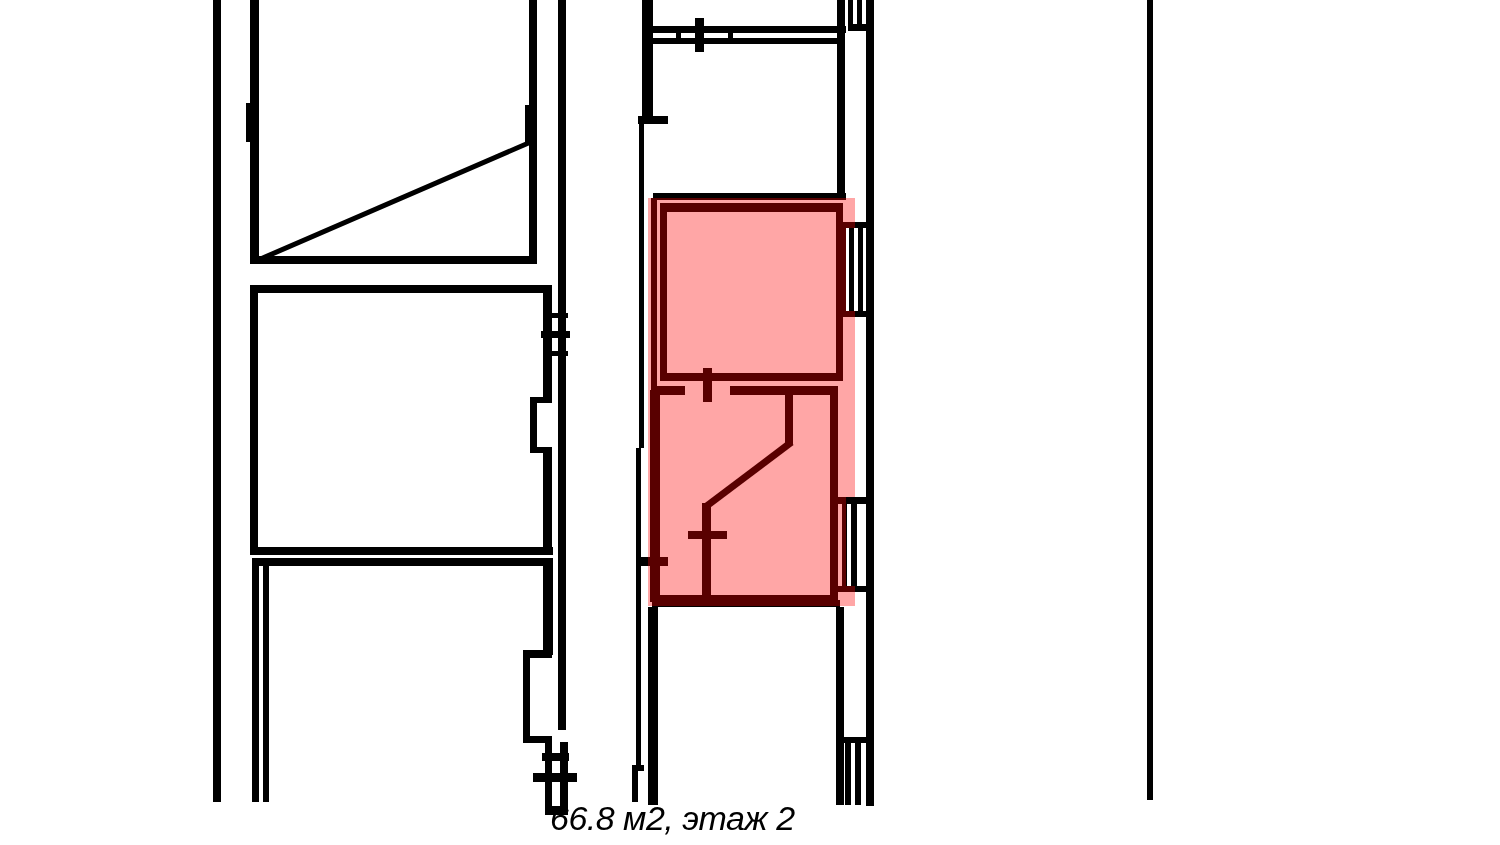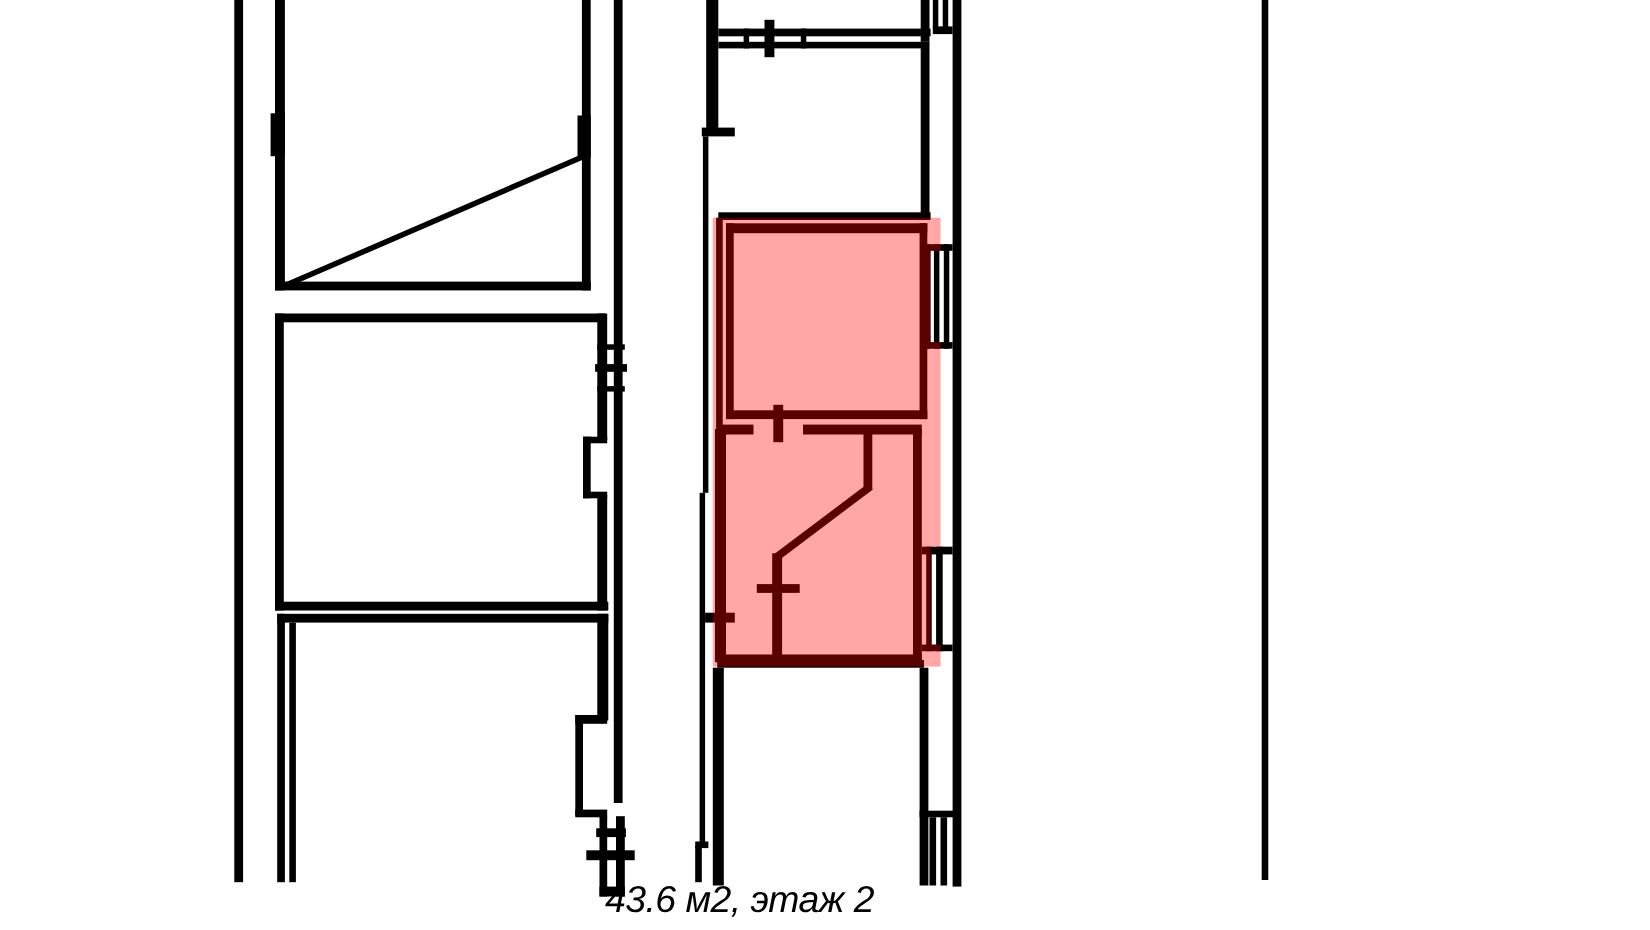--- a/index.html
+++ b/index.html
@@ -106,14 +106,14 @@
     <i class="w" style="left:836px;top:737px;width:32px;height:6px"></i>
     <i class="w" style="left:845px;top:743px;width:6px;height:62px"></i>
     <i class="w" style="left:855px;top:743px;width:6px;height:62px"></i>
   </div>
 
   <div class="hl hl1" data-bind-attr="style:highlight.style" style="background:rgba(255,0,0,0.35)"></div>
   <div class="hl hl2" data-bind-attr="style:highlight.style" style="background:rgba(255,0,0,0.35)"></div>
   <div class="hl hl3" data-bind-attr="style:highlight.style" style="background:rgba(255,0,0,0.35)"></div>
   <div class="hl hl4" data-bind-attr="style:highlight.style" style="background:rgba(255,0,0,0.35)"></div>
 
-  <div class="caption" data-bind="caption.text">43.6 м2, этаж 2</div>
+  <div class="caption" data-bind="caption.text">66.8 м2, этаж 2</div>
 </div>
 
 </body></html>

